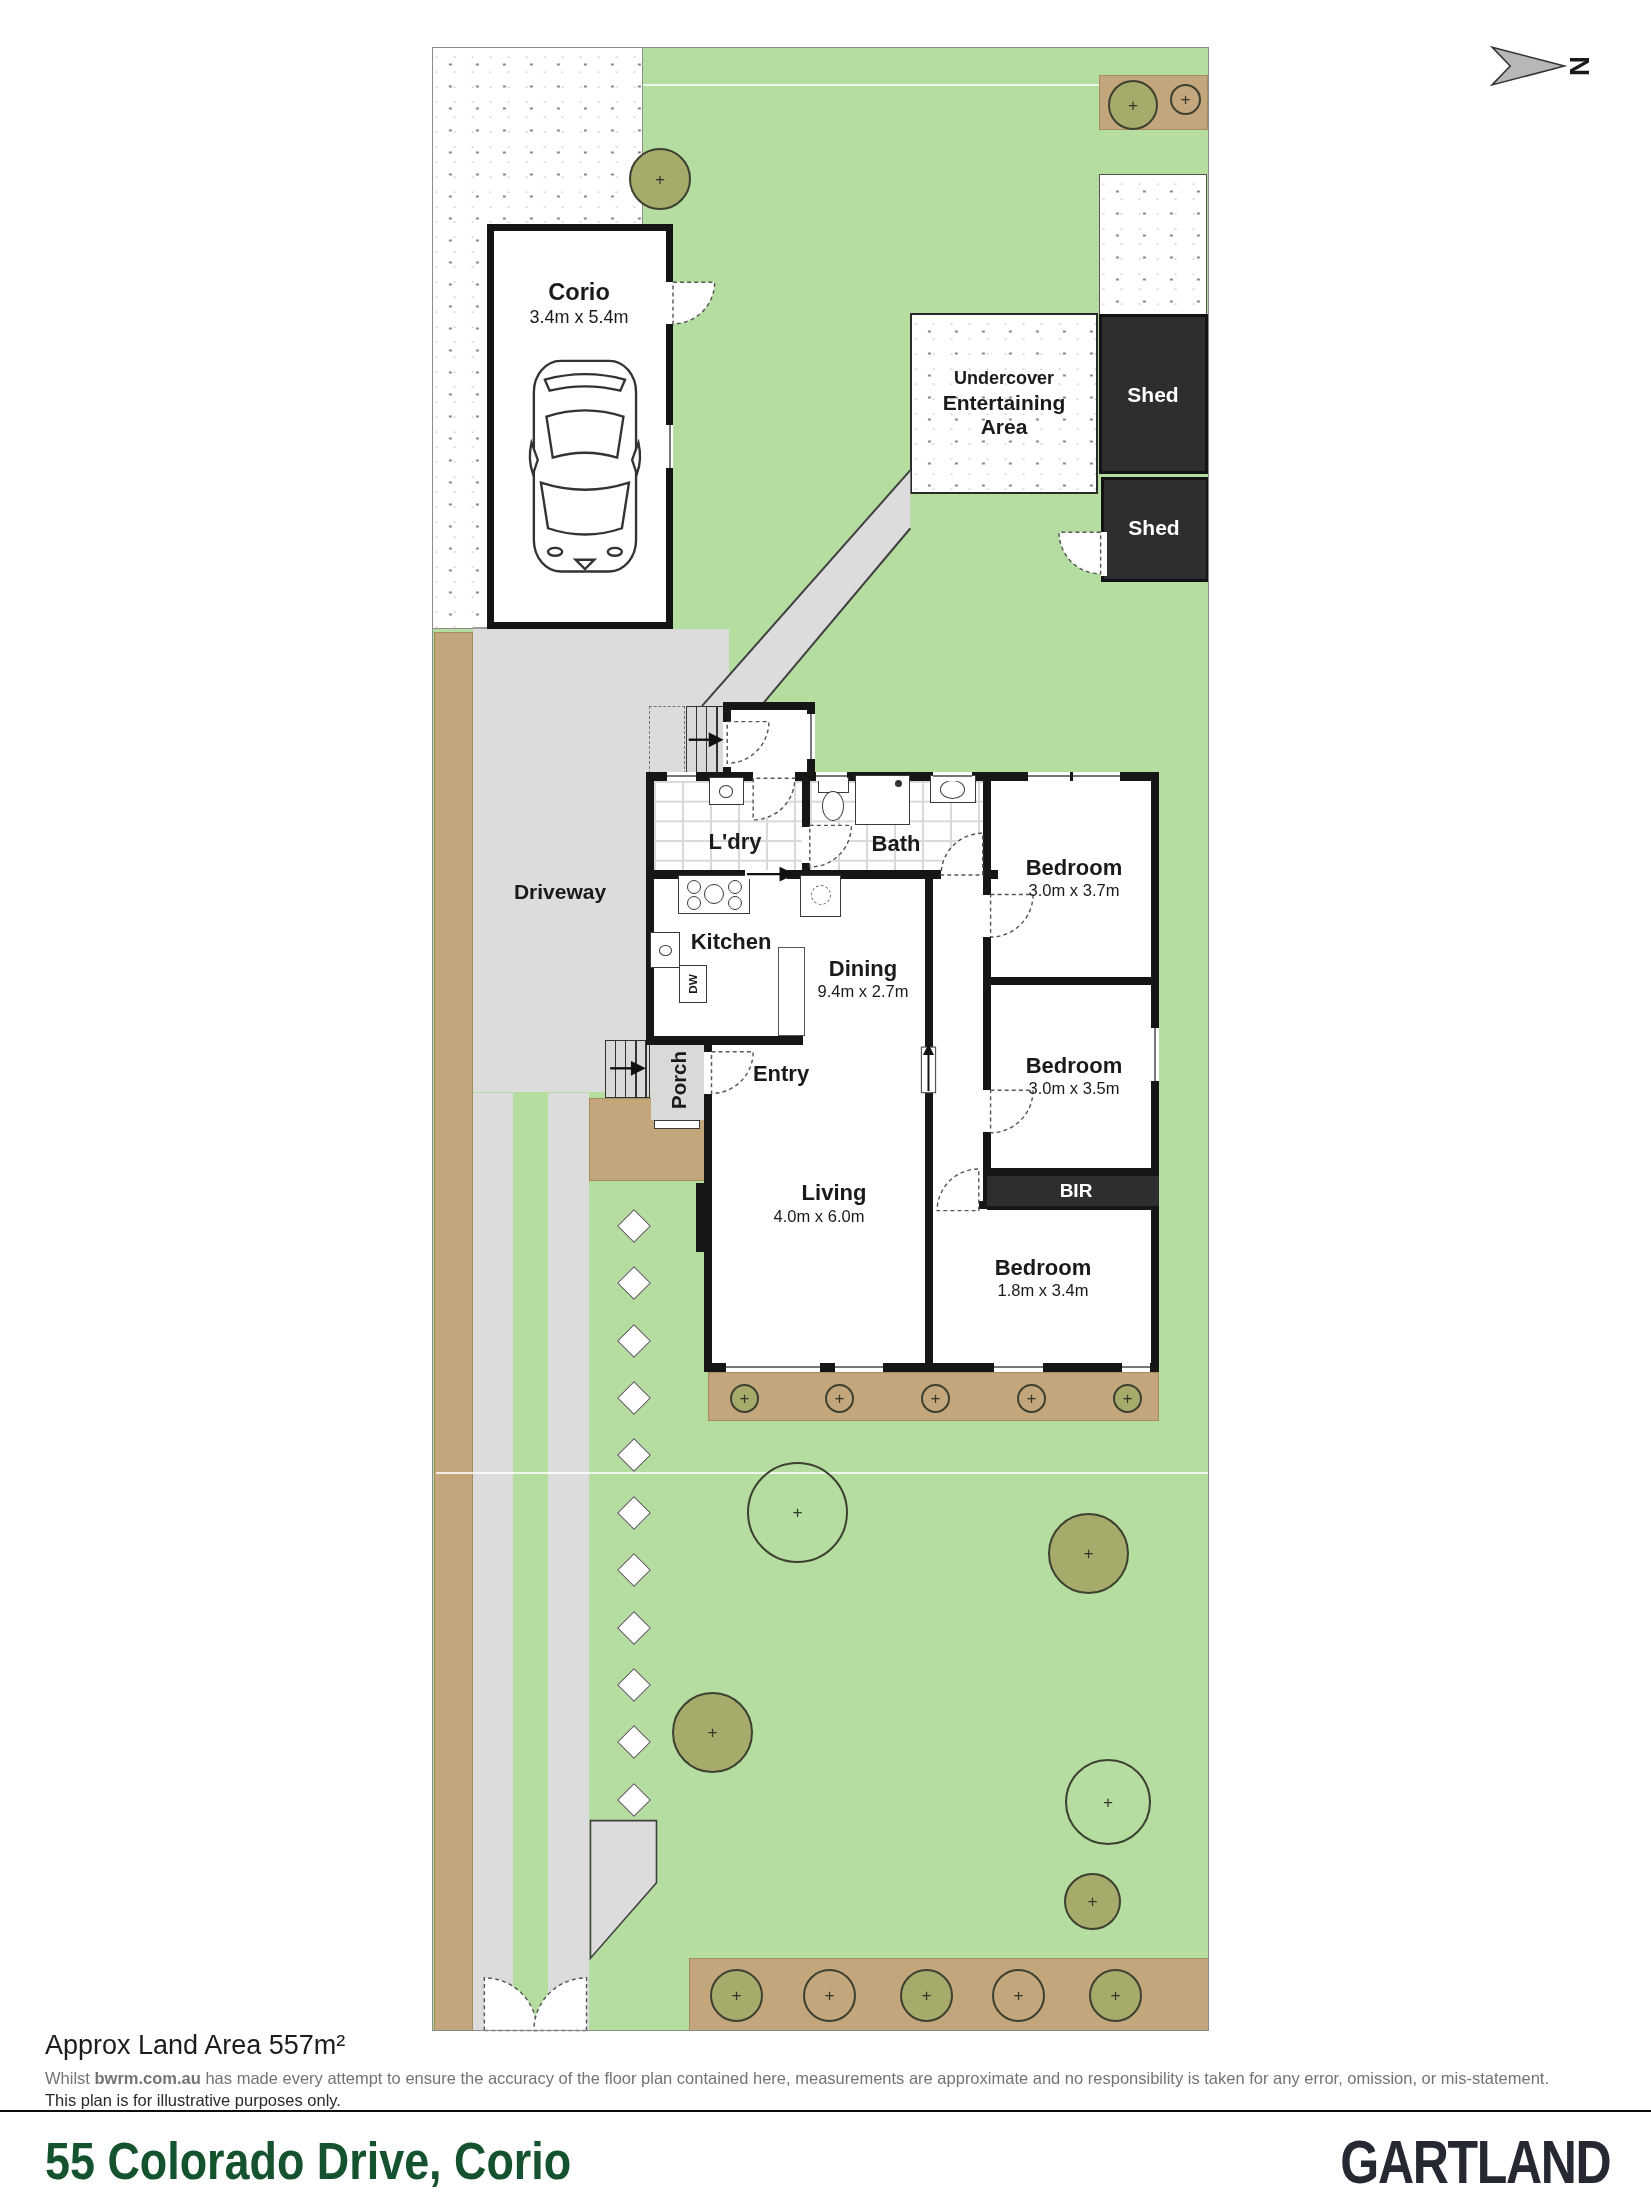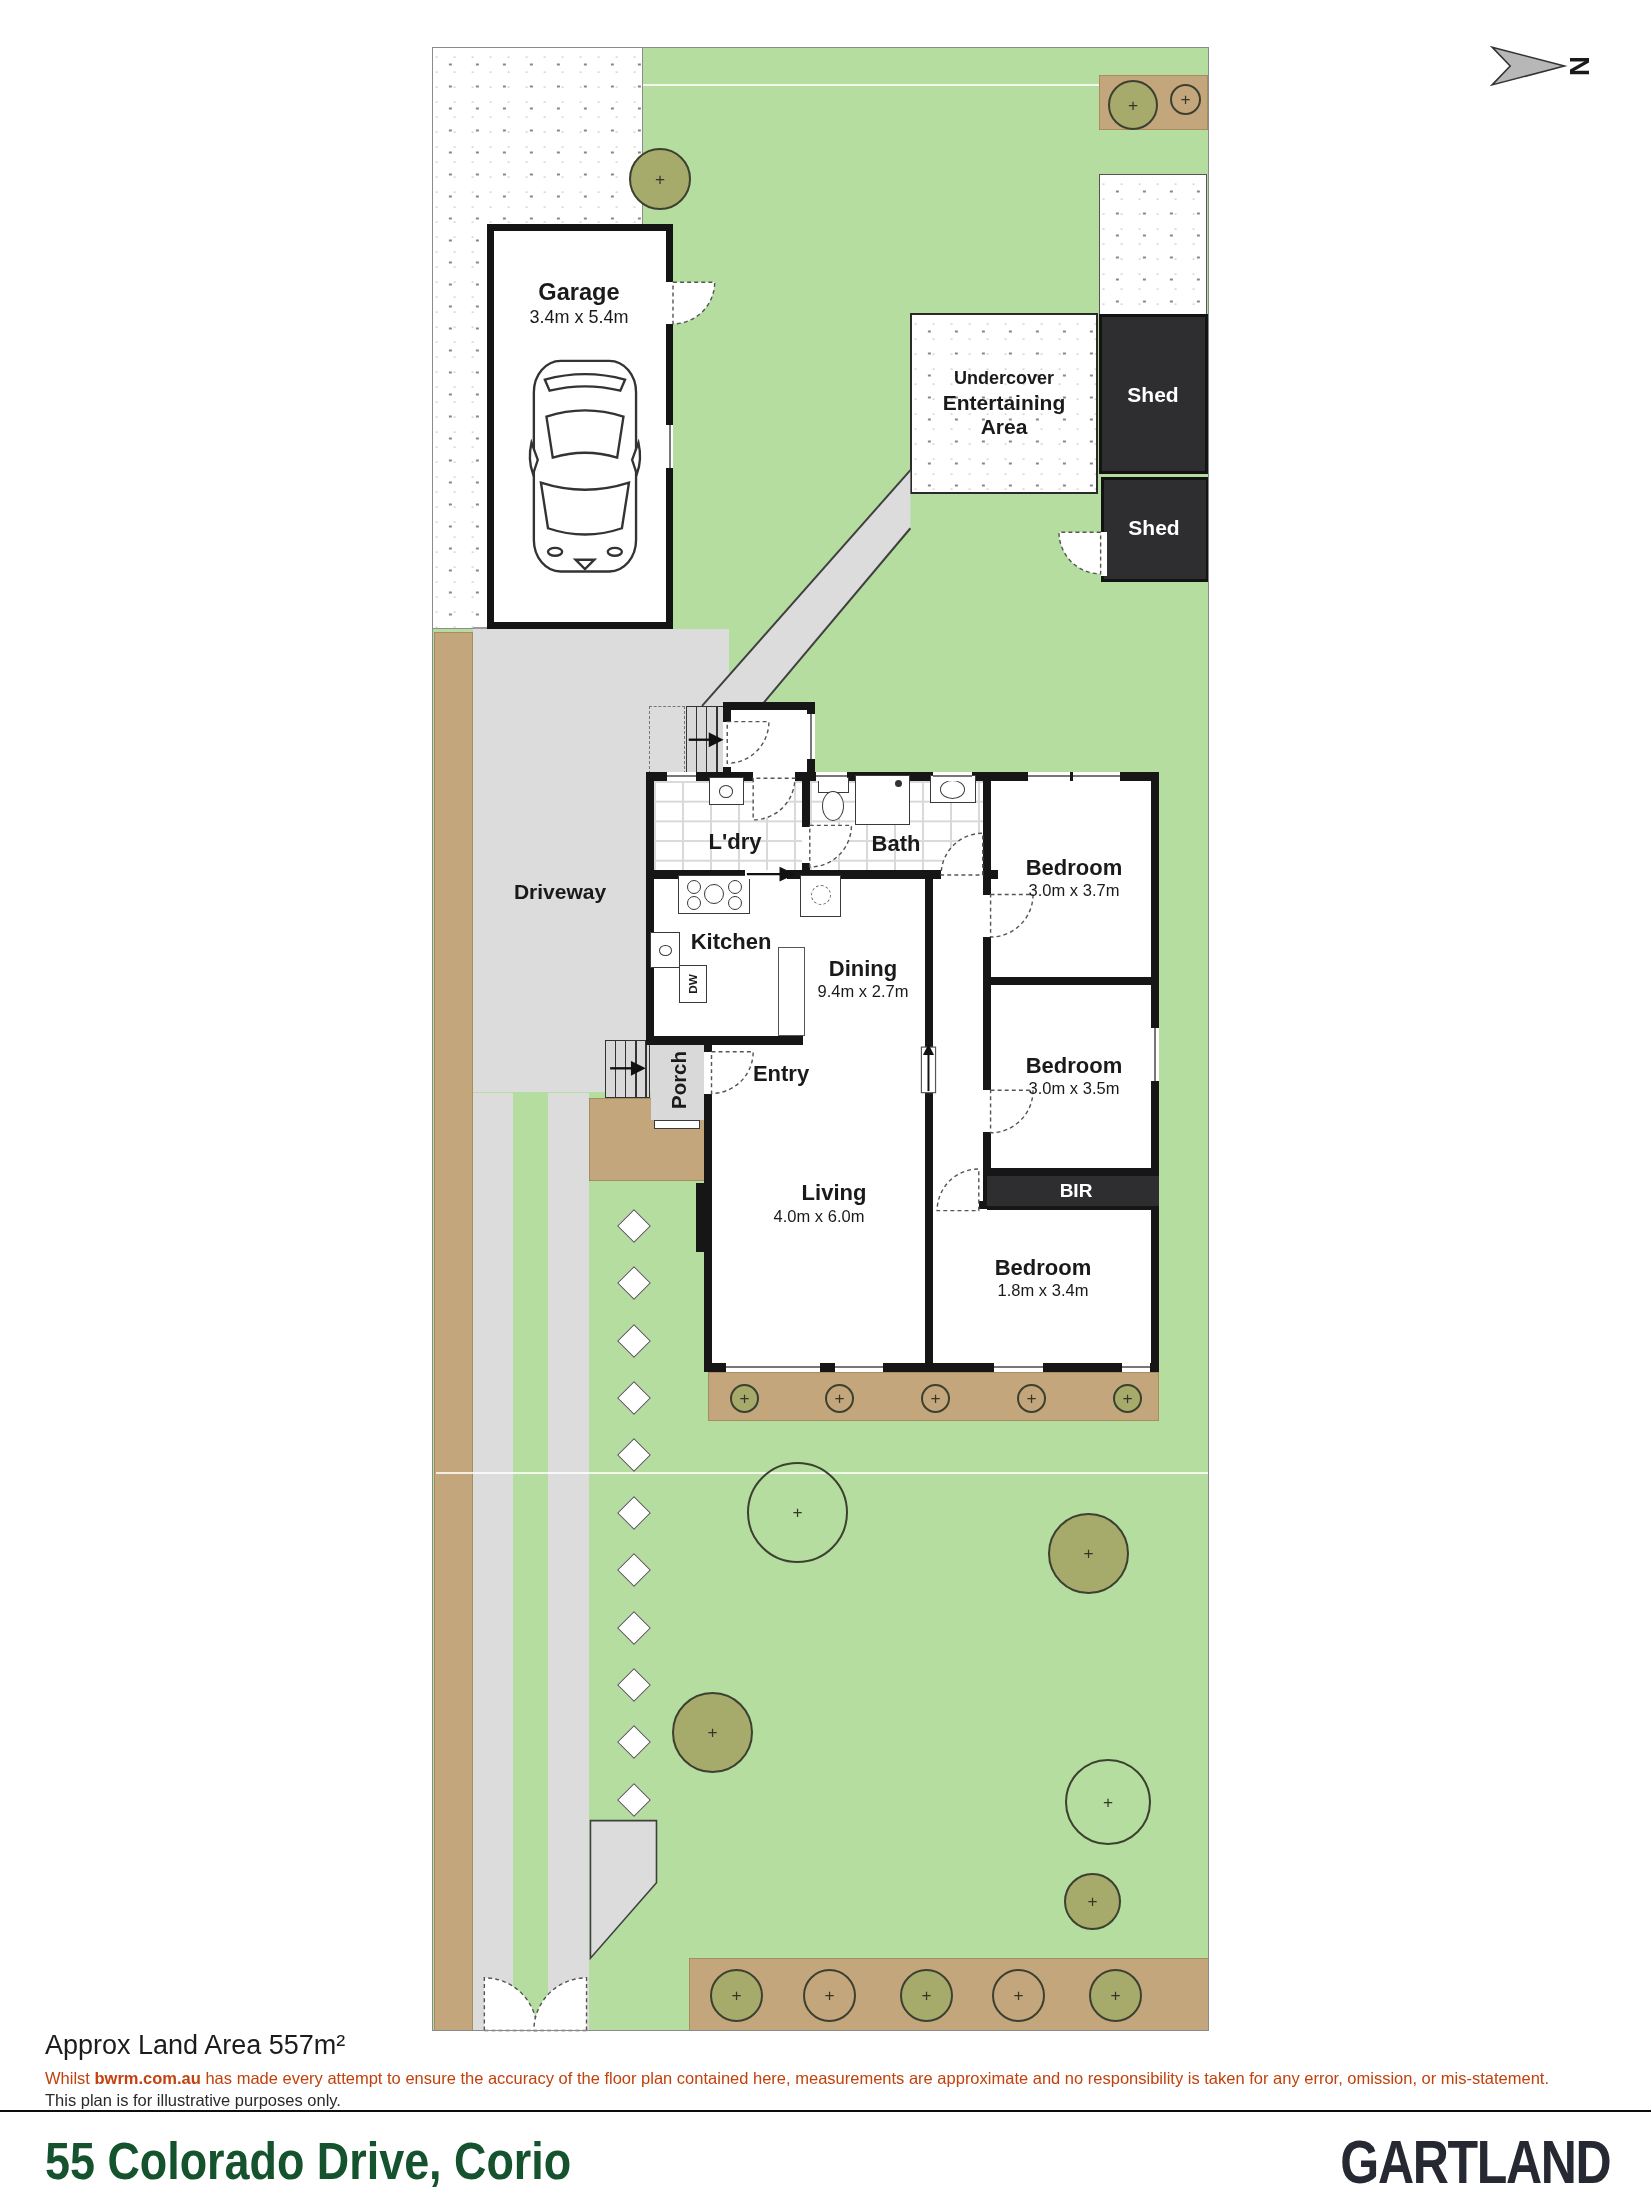--- a/index.html
+++ b/index.html
@@ -221,21 +221,21 @@
 <div class="stone" style="left:622px;top:1443px;"></div>
 <div class="stone" style="left:622px;top:1501px;"></div>
 <div class="stone" style="left:622px;top:1558px;"></div>
 <div class="stone" style="left:622px;top:1616px;"></div>
 <div class="stone" style="left:622px;top:1673px;"></div>
 <div class="stone" style="left:622px;top:1730px;"></div>
 <div class="stone" style="left:622px;top:1788px;"></div>
 
 <div class="abs" style="left:432px;top:47px;width:777px;height:1984px;border:1.2px solid #8a8a8a;box-sizing:border-box;z-index:38;pointer-events:none;"></div>
 
-<div class="lbl" style="left:579px;top:292px;font-size:23.6px;">Garage</div>
+<div class="lbl" style="left:579px;top:292px;font-size:23.6px;">Corio</div>
 <div class="dim" style="left:579px;top:317px;font-size:18px;">3.4m x 5.4m</div>
 <div class="lbl" style="left:1004px;top:378px;font-size:18px;">Undercover</div>
 <div class="lbl" style="left:1004px;top:403px;font-size:21px;">Entertaining</div>
 <div class="lbl" style="left:1004px;top:427px;font-size:21px;">Area</div>
 <div class="lbl white-lbl" style="left:1153px;top:395px;font-size:21px;font-weight:600;">Shed</div>
 <div class="lbl white-lbl" style="left:1154px;top:528px;font-size:21px;font-weight:600;">Shed</div>
 <div class="lbl" style="left:560px;top:892px;font-size:21px;font-weight:600;">Driveway</div>
 <div class="lbl" style="left:735px;top:842px;">L'dry</div>
 <div class="lbl" style="left:896px;top:844px;">Bath</div>
 <div class="lbl" style="left:731px;top:942px;">Kitchen</div>
@@ -252,21 +252,21 @@
 <div class="lbl" style="left:834px;top:1193px;">Living</div>
 <div class="dim" style="left:819px;top:1216px;">4.0m x 6.0m</div>
 <div class="lbl" style="left:679px;top:1080px;font-size:20.4px;transform:translate(-50%,-50%) rotate(-90deg);">Porch</div>
 
 <svg width="1651" height="2205" viewBox="0 0 2100 2805" style="z-index:40;">
   <polygon points="1898,60 1990,84 1898,108 1921,84" fill="#b7b7b7" stroke="#333" stroke-width="2"></polygon>
 </svg>
 <div class="abs" style="left:1569px;top:50px;font-size:28px;font-weight:600;transform:rotate(90deg);z-index:41;">N</div>
 
 <div class="footer-text" style="left:45px;top:2030px;font-size:27px;font-weight:400;">Approx Land Area 557m²</div>
-<div class="footer-text" style="left:45px;top:2069px;font-size:16.5px;color:#c2410c;">
+<div class="footer-text" style="left:45px;top:2069px;font-size:16.5px;color:#737373;">
   <span>Whilst </span><b>bwrm.com.au</b><span> has made every attempt to ensure the accuracy of the floor plan contained here, measurements are approximate and no responsibility is taken for any error, omission, or mis-statement.</span>
 </div>
 <div class="footer-text" style="left:45px;top:2091px;font-size:16.5px;color:#2a2a2a;">This plan is for illustrative purposes only.</div>
 <div class="abs" style="left:0;top:2110px;width:1651px;height:2.4px;background:#0d0d0d;"></div>
 <div class="footer-text" style="left:45px;top:2132px;font-size:51px;font-weight:700;color:#14532d;">
   <span class="cond" style="transform:scaleX(.88);">55 Colorado Drive, Corio</span>
 </div>
 <div class="footer-text" style="right:41px;left:auto;position:absolute;top:2127px;font-size:61px;font-weight:800;color:#262932;letter-spacing:-1.6px;">
   <span class="cond" style="transform:scaleX(.82);transform-origin:right center;">GARTLAND</span>
 </div>

